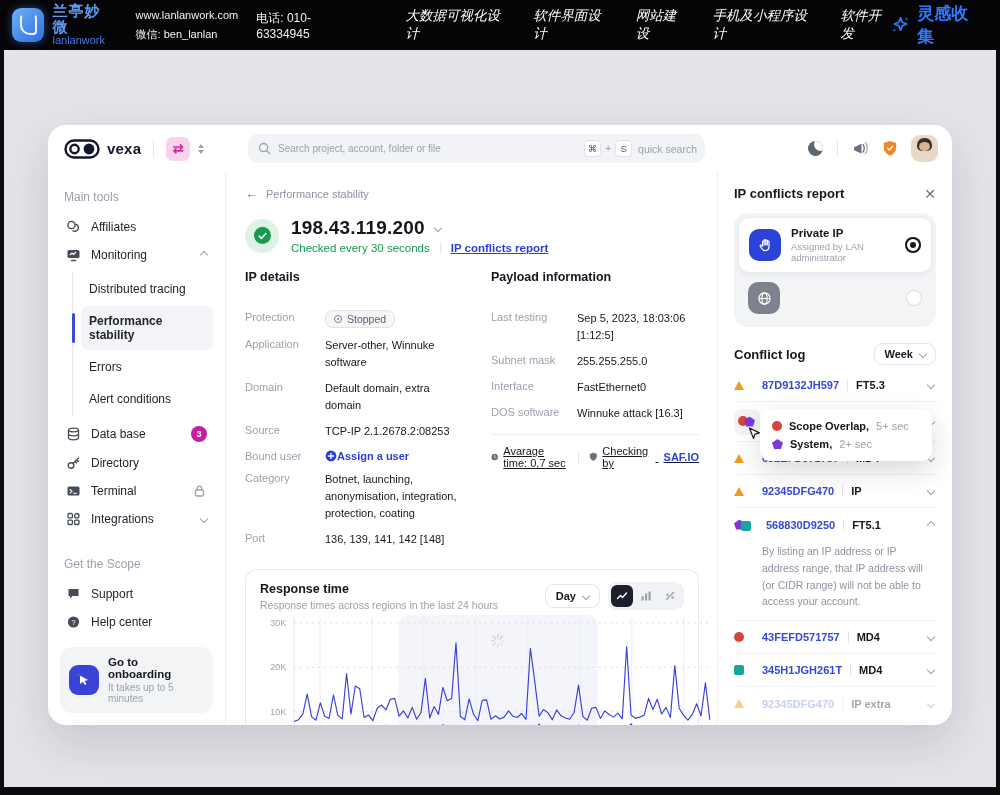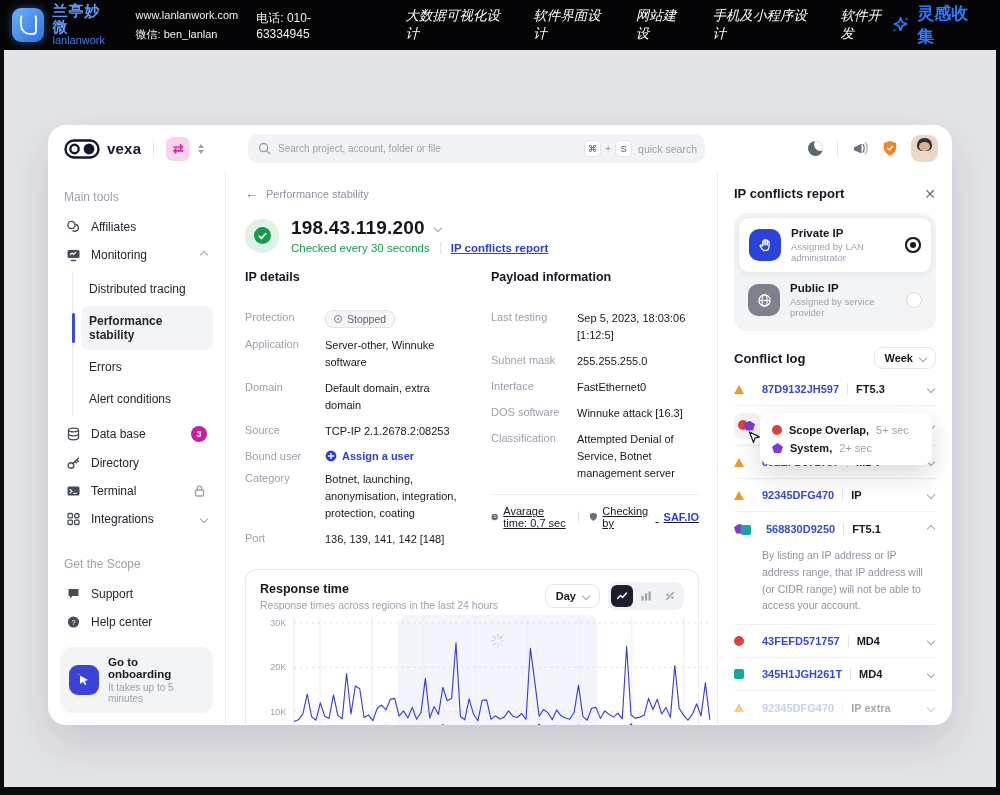--- a/index.html
+++ b/index.html
@@ -78,21 +78,21 @@
   .cols { display:flex; margin-top:16px; }
   .col-l { width:220px; flex:none; }
   .col-r { flex:1; padding-left:26px; }
   .sec-title { font-size:12.5px; font-weight:bold; color:#15161f; margin-bottom:26px; }
   .kv { display:flex; margin-bottom:9px; }
   .kv .k { width:80px; flex:none; font-size:11px; color:#9ba1ad; padding-top:1px; }
   .kv .v { font-size:11px; font-weight:500; color:#17181f; line-height:1.55; }
   .stopped { display:inline-flex; align-items:center; gap:5px; border:1px solid #e2e3e8; background:#f6f6f8; border-radius:8px; padding:2px 8px; font-size:10.5px; color:#5a5f6b; font-weight:500; }
   .ring { width:8px; height:8px; border:1.5px solid #7d828e; border-radius:50%; position:relative; }
   .ring::after { content:''; position:absolute; left:1.5px; top:1.5px; width:2px; height:2px; border-radius:50%; background:#7d828e; }
-  .assign { display:inline-flex; align-items:center; gap:5px; color:#2b3ed6; font-weight:bold; font-size:11px; }
+  .assign { display:inline-flex; align-items:center; color:#2b3ed6; font-weight:bold; font-size:11px; }
   .pl-foot { border-top:1px solid #ededf1; margin-top:12px; padding-top:10px; display:flex; align-items:center; gap:10px; font-size:11px; color:#17181f; font-weight:500; }
   .pl-foot .mut { display:flex; align-items:center; gap:5px;text-decoration:underline; }
 
   
   .chart-card { margin-top:12px; border:1px solid #e9eaef; border-radius:12px; padding:12px 14px 8px; }
   .cc-head { display:flex; align-items:flex-start; }
   .cc-title { font-size:12.5px; font-weight:bold; color:#15161f; }
   .cc-sub { font-size:10.5px; color:#9ba1ad; margin-top:3px; }
   .cc-tools { margin-left:auto; display:flex; gap:8px; align-items:center; }
   .drop { border:1px solid #e5e6eb; border-radius:9px; padding:5px 10px; font-size:11px; font-weight:bold; color:#17181f; display:flex; align-items:center; gap:7px; background:#fff; }
@@ -422,24 +422,20 @@
               <span class="k" style="width:86px">Subnet mask</span>
               <span class="v">255.255.255.0</span>
             </div>
         <div class="kv">
               <span class="k" style="width:86px">Interface</span>
               <span class="v">FastEthernet0</span>
             </div>
         <div class="kv">
               <span class="k" style="width:86px">DOS software</span>
               <span class="v">Winnuke attack [16.3]</span>
-            </div>
-        <div class="kv">
-              <span class="k" style="width:86px">Classification</span>
-              <span class="v" style="max-width:190px">Attempted Denial of Service, Botnet management server</span>
             </div>
         <div class="pl-foot">
           <span class="mut">
                 <svg class="ic" width="12" height="12" viewBox="0 0 12 12">
                   <circle cx="6" cy="6" r="5.3" fill="#6a7080"></circle>
                   <path d="M6 3.2V6l2 1.2" stroke="#fff" stroke-width="1.1" fill="none" stroke-linecap="round"></path>
                 </svg>
                 <span>Avarage time: 0,7 sec</span>
               </span>
           <span class="vdiv"></span>
@@ -550,24 +546,20 @@
         <span class="radio on"></span>
       </div>
       <div class="opt">
         <span class="oi" style="background:#7d828e">
               <svg class="ic" width="15" height="15" viewBox="0 0 15 15">
                 <circle cx="7.5" cy="7.5" r="5.6" fill="none" stroke="#fff" stroke-width="1.2"></circle>
                 <ellipse cx="7.5" cy="7.5" rx="2.6" ry="5.6" fill="none" stroke="#fff" stroke-width="1.1"></ellipse>
                 <line x1="1.9" y1="7.5" x2="13.1" y2="7.5" stroke="#fff" stroke-width="1.1"></line>
               </svg>
             </span>
-        <div>
-          <div class="t1">Public IP</div>
-          <div class="t2">Assigned by service provider</div>
-        </div>
         <span class="radio off"></span>
       </div>
     </div>
 
     <div class="log-head">
       <span class="log-title">Conflict log</span>
       <button class="drop" style="margin-left:auto;padding:4px 9px">
             <span>Week</span>
             <i class="chev"></i>
           </button>

